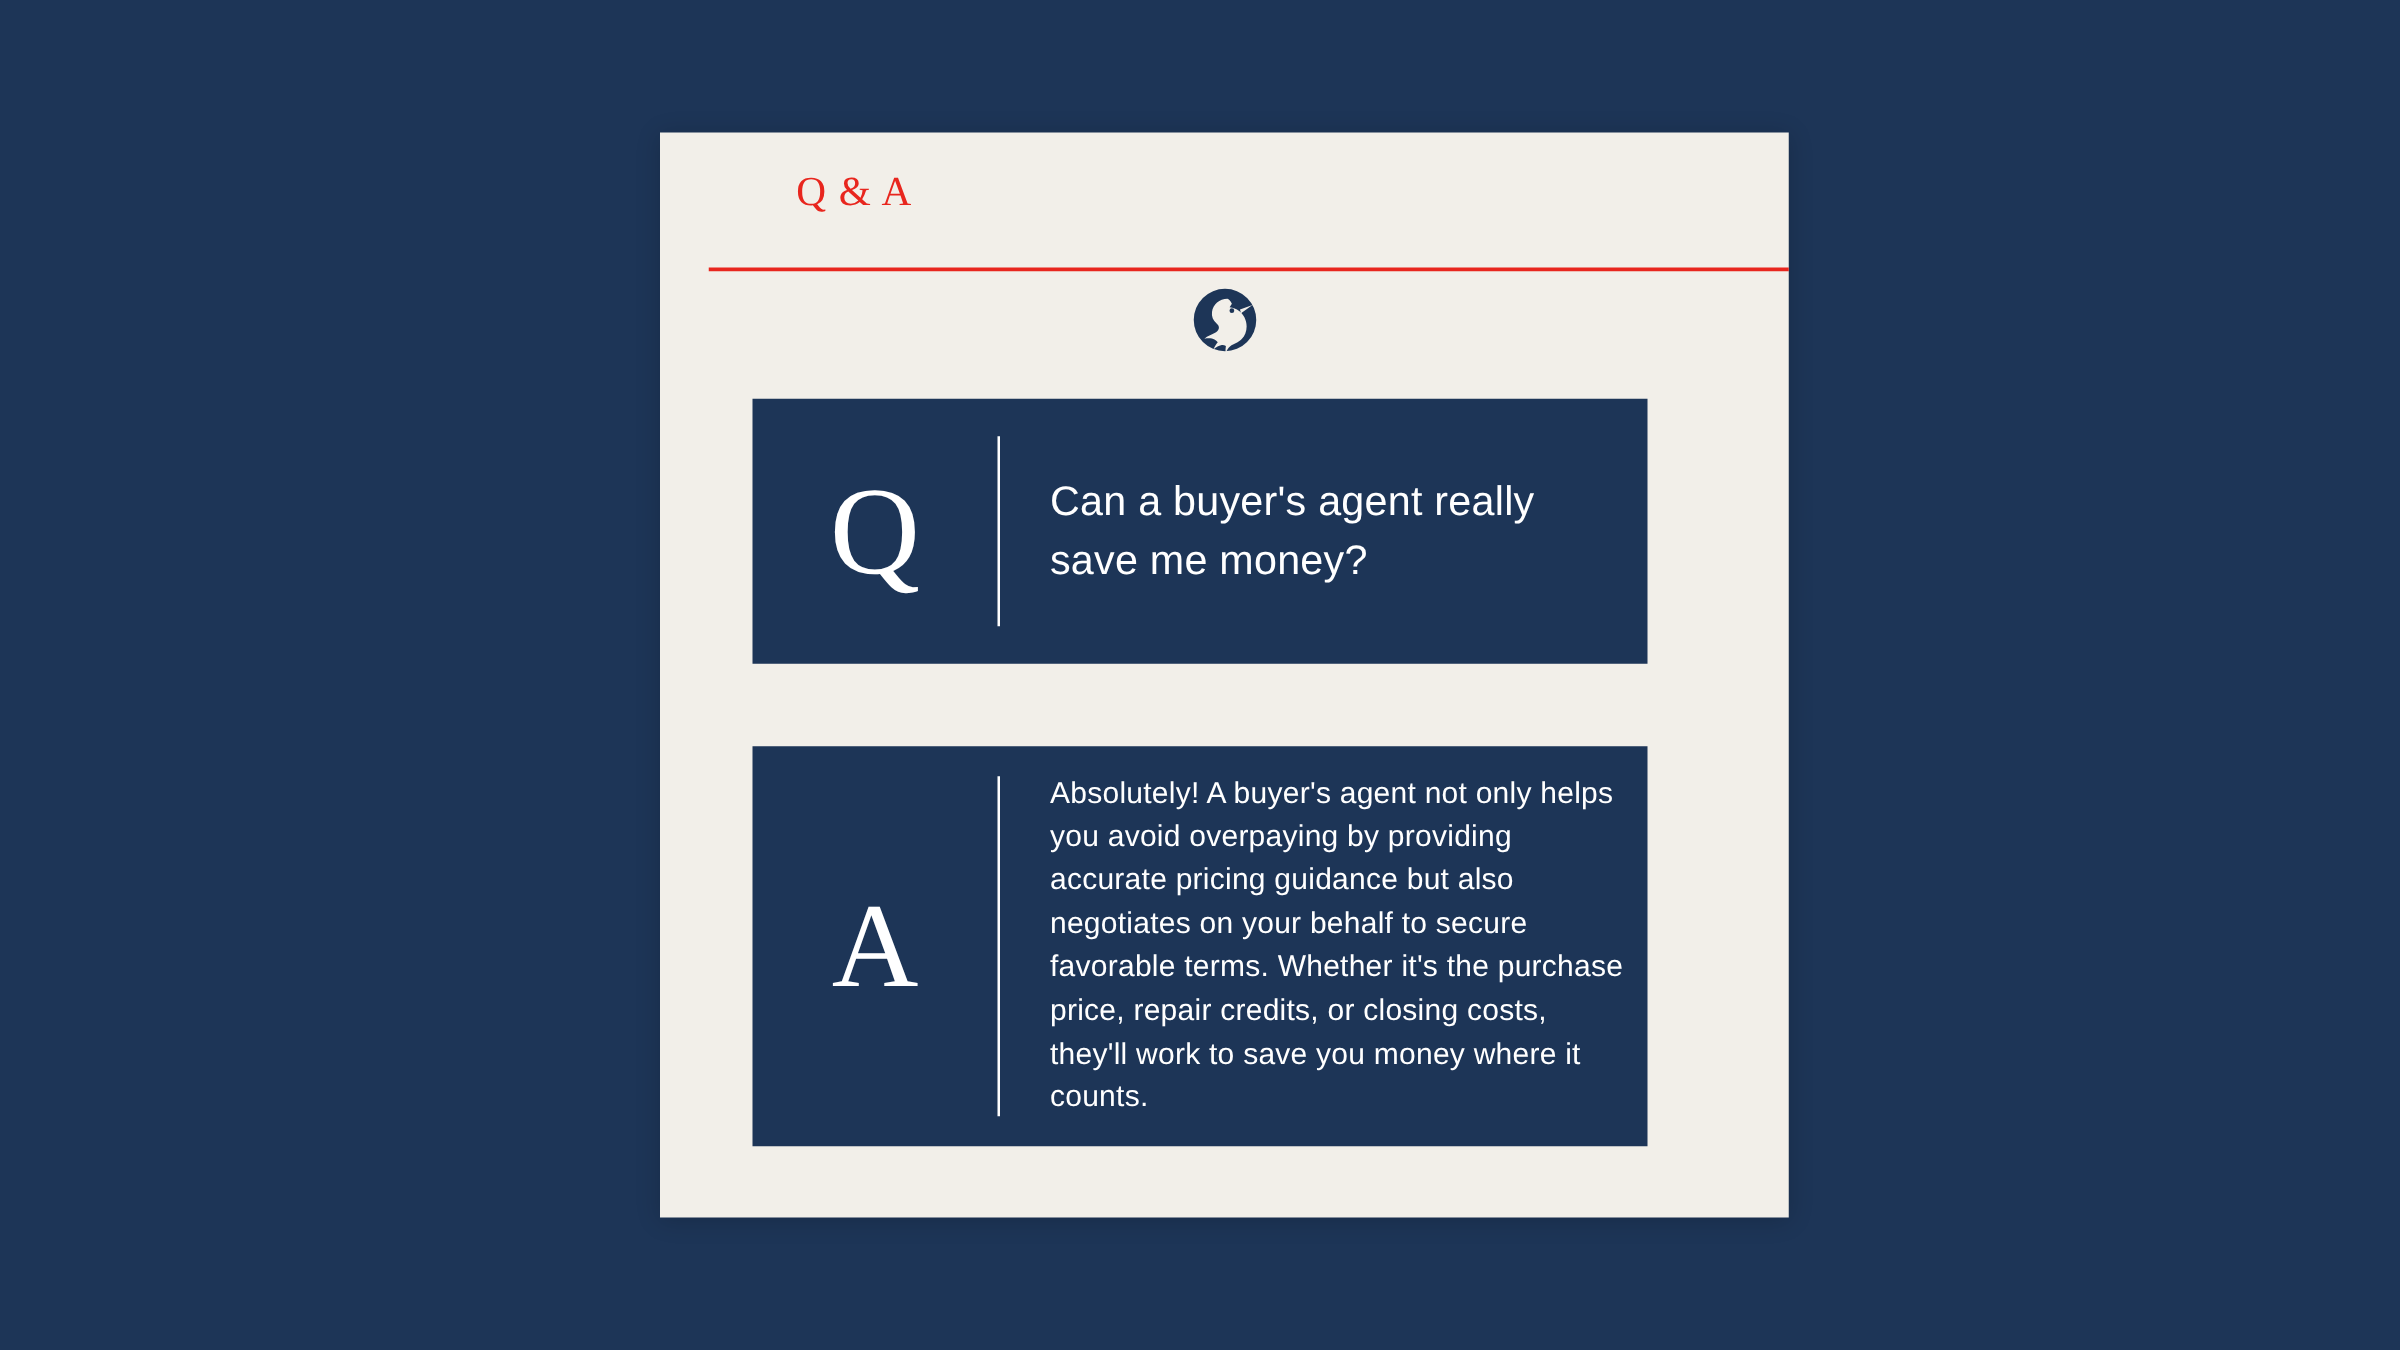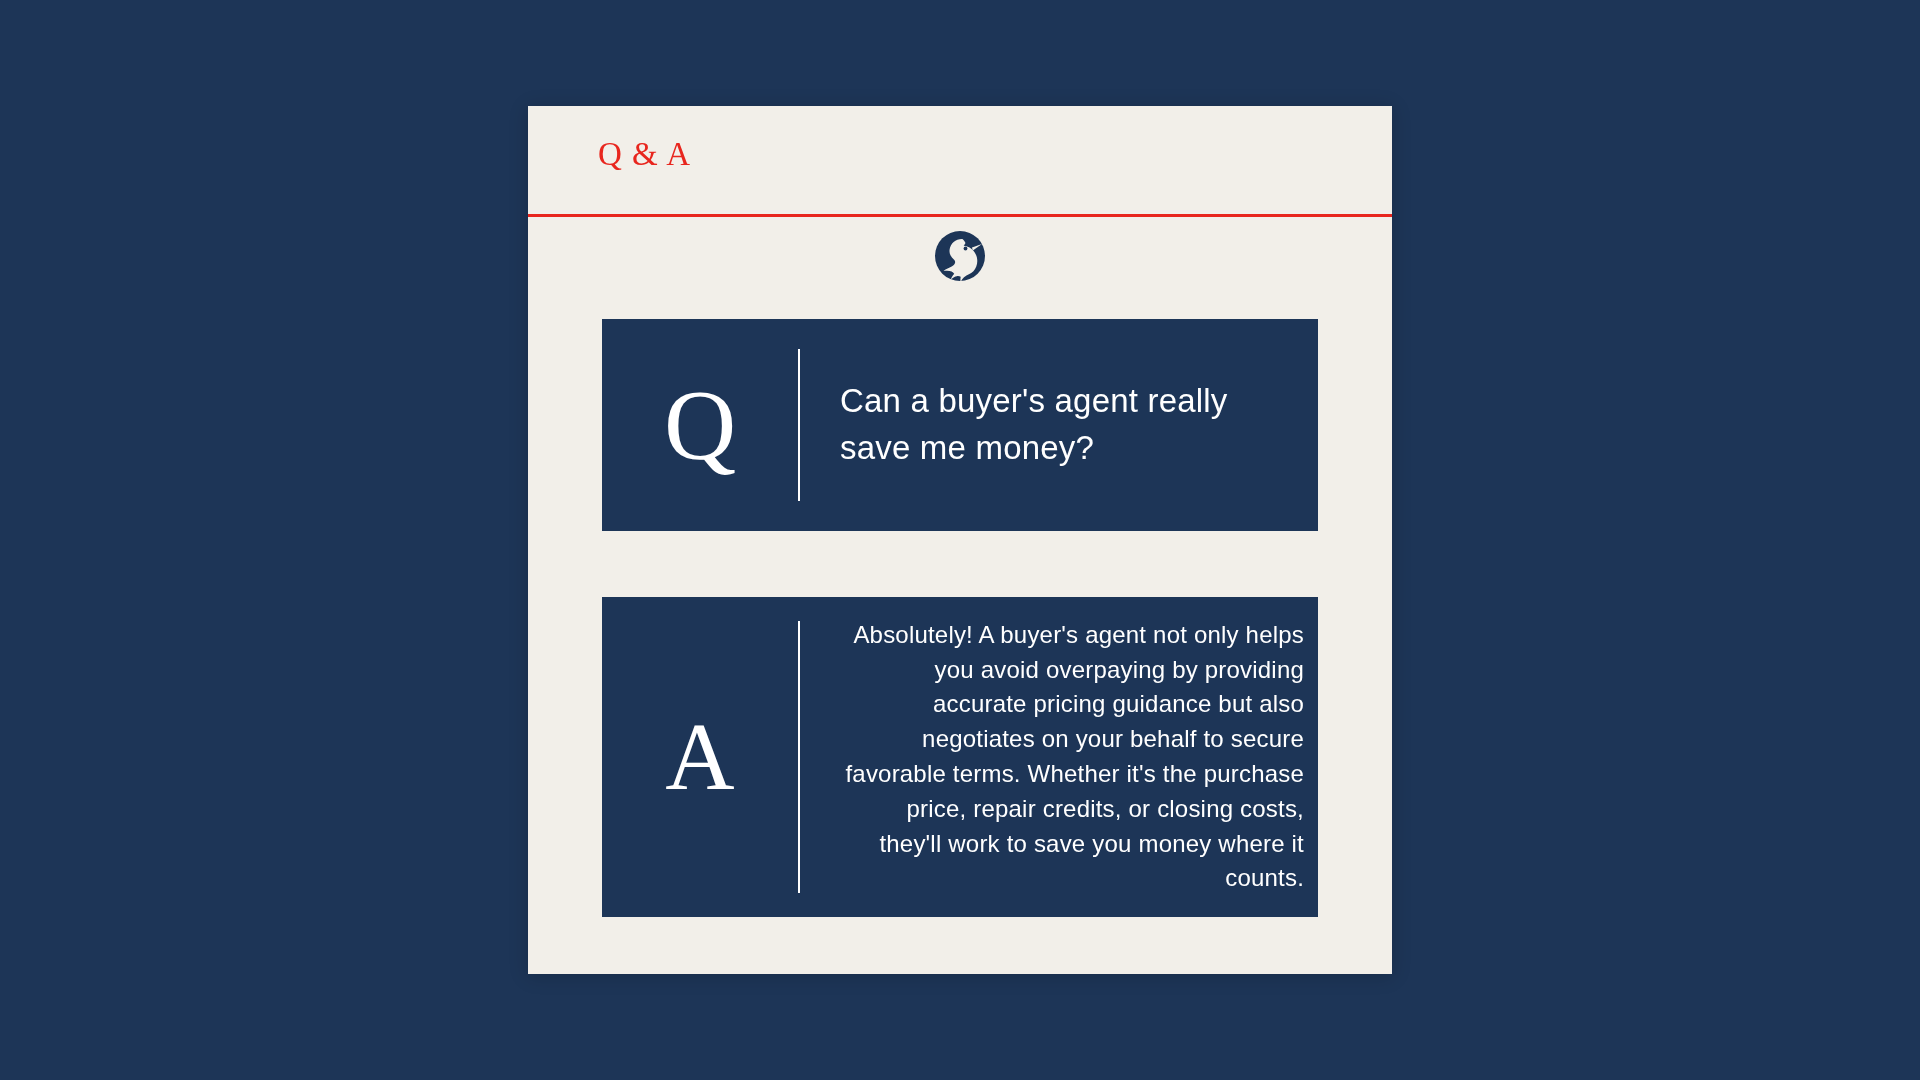--- a/index.html
+++ b/index.html
@@ -21,20 +21,21 @@
   }
 
   .card {
     position: absolute;
     left: 528px;
     top: 106px;
     width: 864px;
     height: 868px;
     background: #f2efe9;
     box-shadow: 0 2px 18px rgba(0,0,0,0.18);
+    padding-left: 39px;
   }
 
   .card-header {
     position: relative;
     height: 108px;
     border-bottom: 3px solid #e8261e;
   }
 
   .qa-title {
     position: absolute;
@@ -115,21 +116,20 @@
     font-family: "Liberation Sans", sans-serif;
     font-weight: 300;
     letter-spacing: 0.2px;
   }
 
   .a-block .qa-text {
     font-size: 24px;
     line-height: 1.45;
     padding-left: 40px;
     padding-right: 14px;
-    text-align: right;
   }
 </style>
 </head>
 <body>
 
 <div class="stage">
 
   <div class="card">
 
     <div class="card-header">

